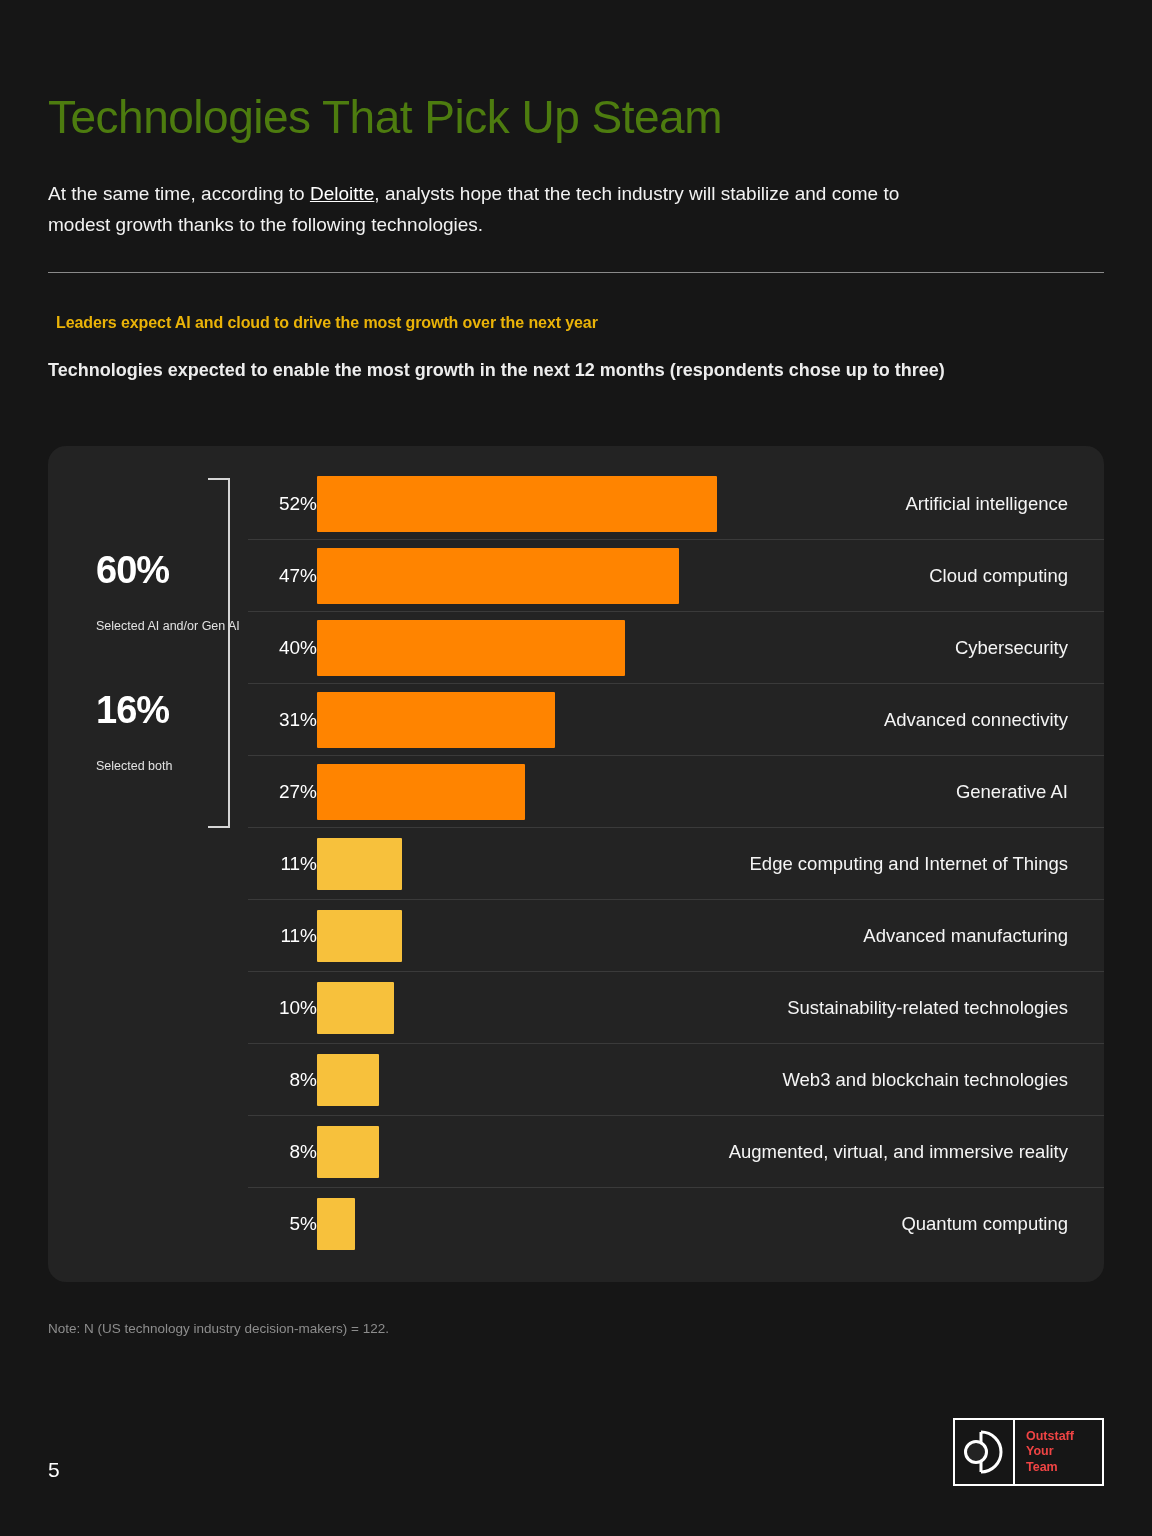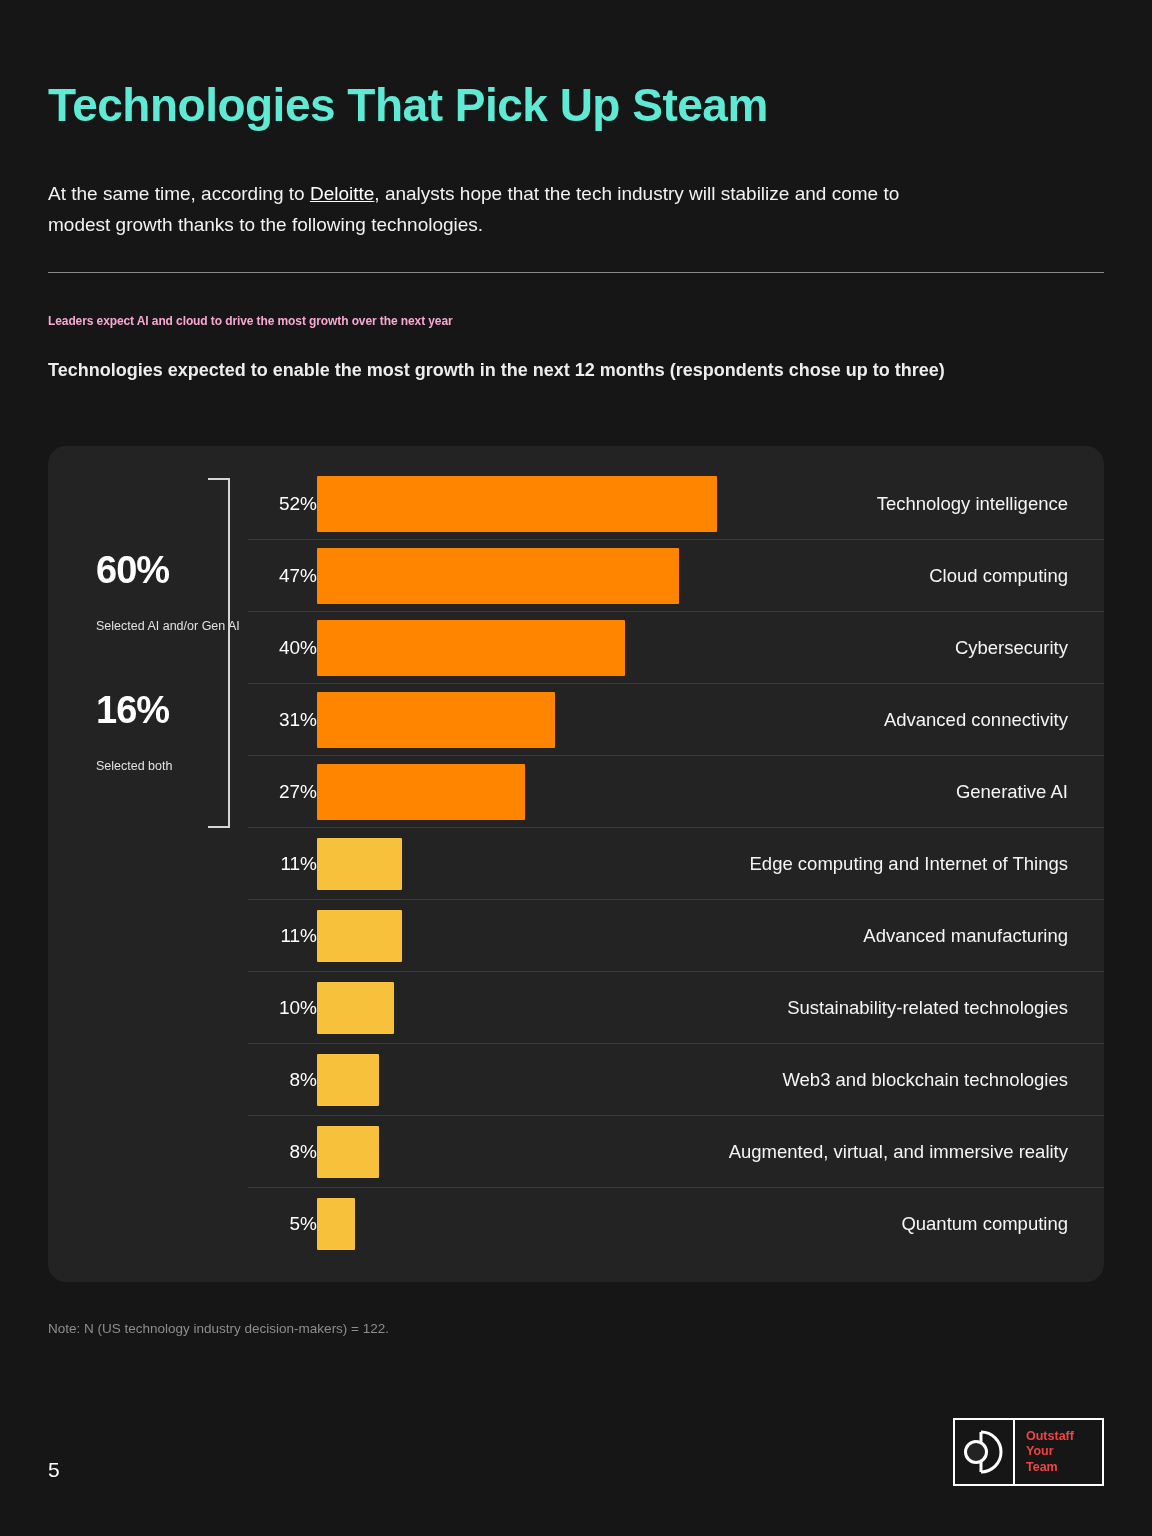--- a/index.html
+++ b/index.html
@@ -8,40 +8,40 @@
     width:1152px; height:1536px;
     background:#161616;
     font-family:"Liberation Sans", sans-serif;
     color:#ffffff;
     position:relative;
     overflow:hidden;
   }
 
   
   .page-title {
-    position:absolute; left:48px; top:80px;
-    font-size:46px; font-weight:bold;
+    position:absolute; left:48px; top:92px;
+    font-size:46px; font-weight:normal;
     letter-spacing:-0.5px; line-height:1.1;
-    color:#5eead4;
+    color:#4d7c0f;
   }
   .intro {
     position:absolute; left:48px; top:178px; width:880px;
     font-size:19px; line-height:1.65; color:#f2f2f2; font-weight:400;
   }
   .intro .link { text-decoration:underline; color:#ffffff; }
 
   .rule {
     position:absolute; left:48px; top:272px; width:1056px; height:1px;
     background:#8a8a8a;
   }
 
   
   .chart-title {
-    position:absolute; left:48px; top:314px; width:1040px;
-    font-size:12px; font-weight:bold; color:#f9a8d4; letter-spacing:-0.1px;
+    position:absolute; left:56px; top:314px; width:1040px;
+    font-size:16px; font-weight:bold; color:#eab308; letter-spacing:-0.1px;
   }
   .chart-sub {
     position:absolute; left:48px; top:357px; width:1035px;
     font-size:18px; line-height:1.55; color:#ededed; font-weight:700;
   }
 
   
   .card {
     position:absolute; left:48px; top:446px;
     width:1056px; height:836px;
@@ -148,21 +148,21 @@
     <div class="cap">Selected both</div>
   </div>
 
   <div class="bracket"></div>
 
   <div class="rows" id="rows">
       <div class="row">
         <div class="pct">52%</div>
         <div class="barwrap">
           <div class="bar" style="width: 400px; background: rgb(255, 132, 0);"></div>
-          <div class="label">Technology intelligence</div>
+          <div class="label">Artificial intelligence</div>
         </div>
       </div>
       <div class="row">
         <div class="pct">47%</div>
         <div class="barwrap">
           <div class="bar" style="width: 361.538px; background: rgb(255, 132, 0);"></div>
           <div class="label">Cloud computing</div>
         </div>
       </div>
       <div class="row">

